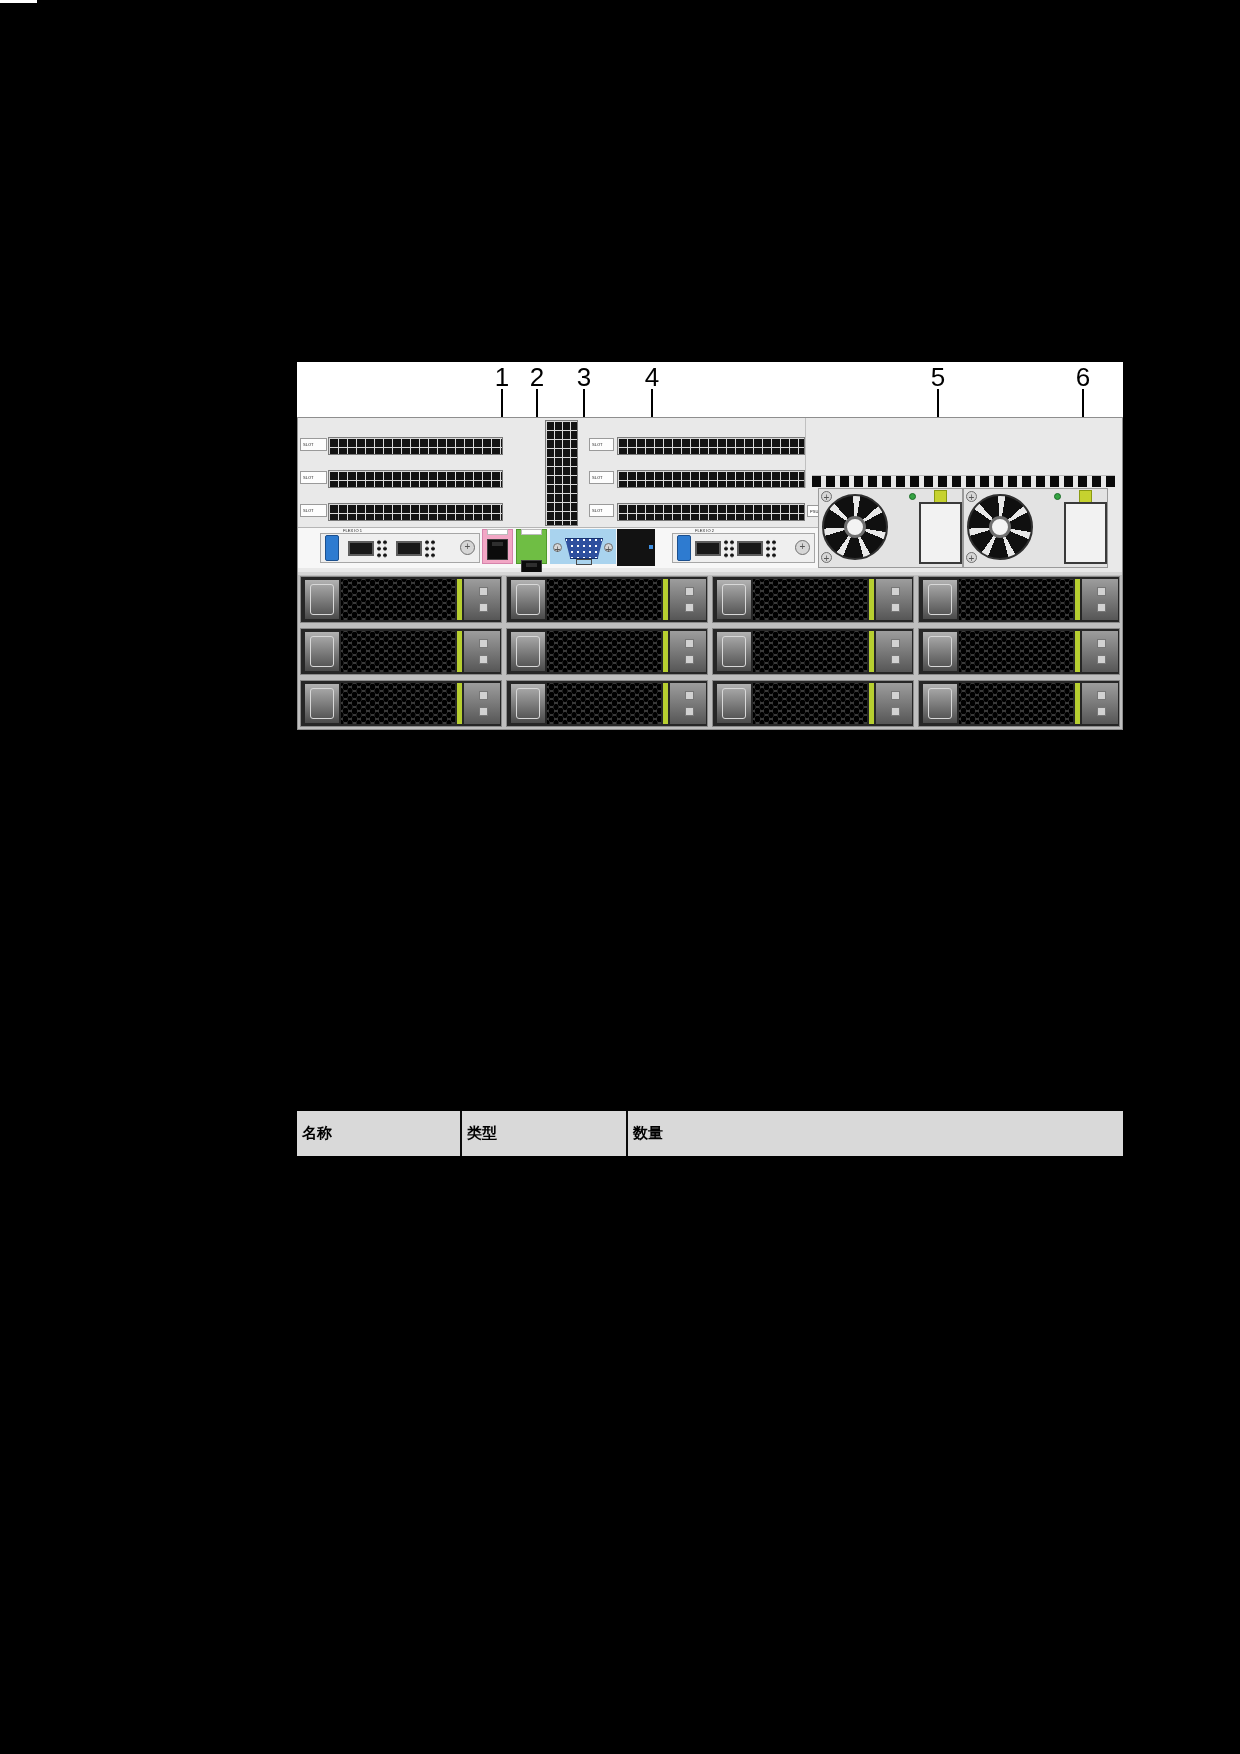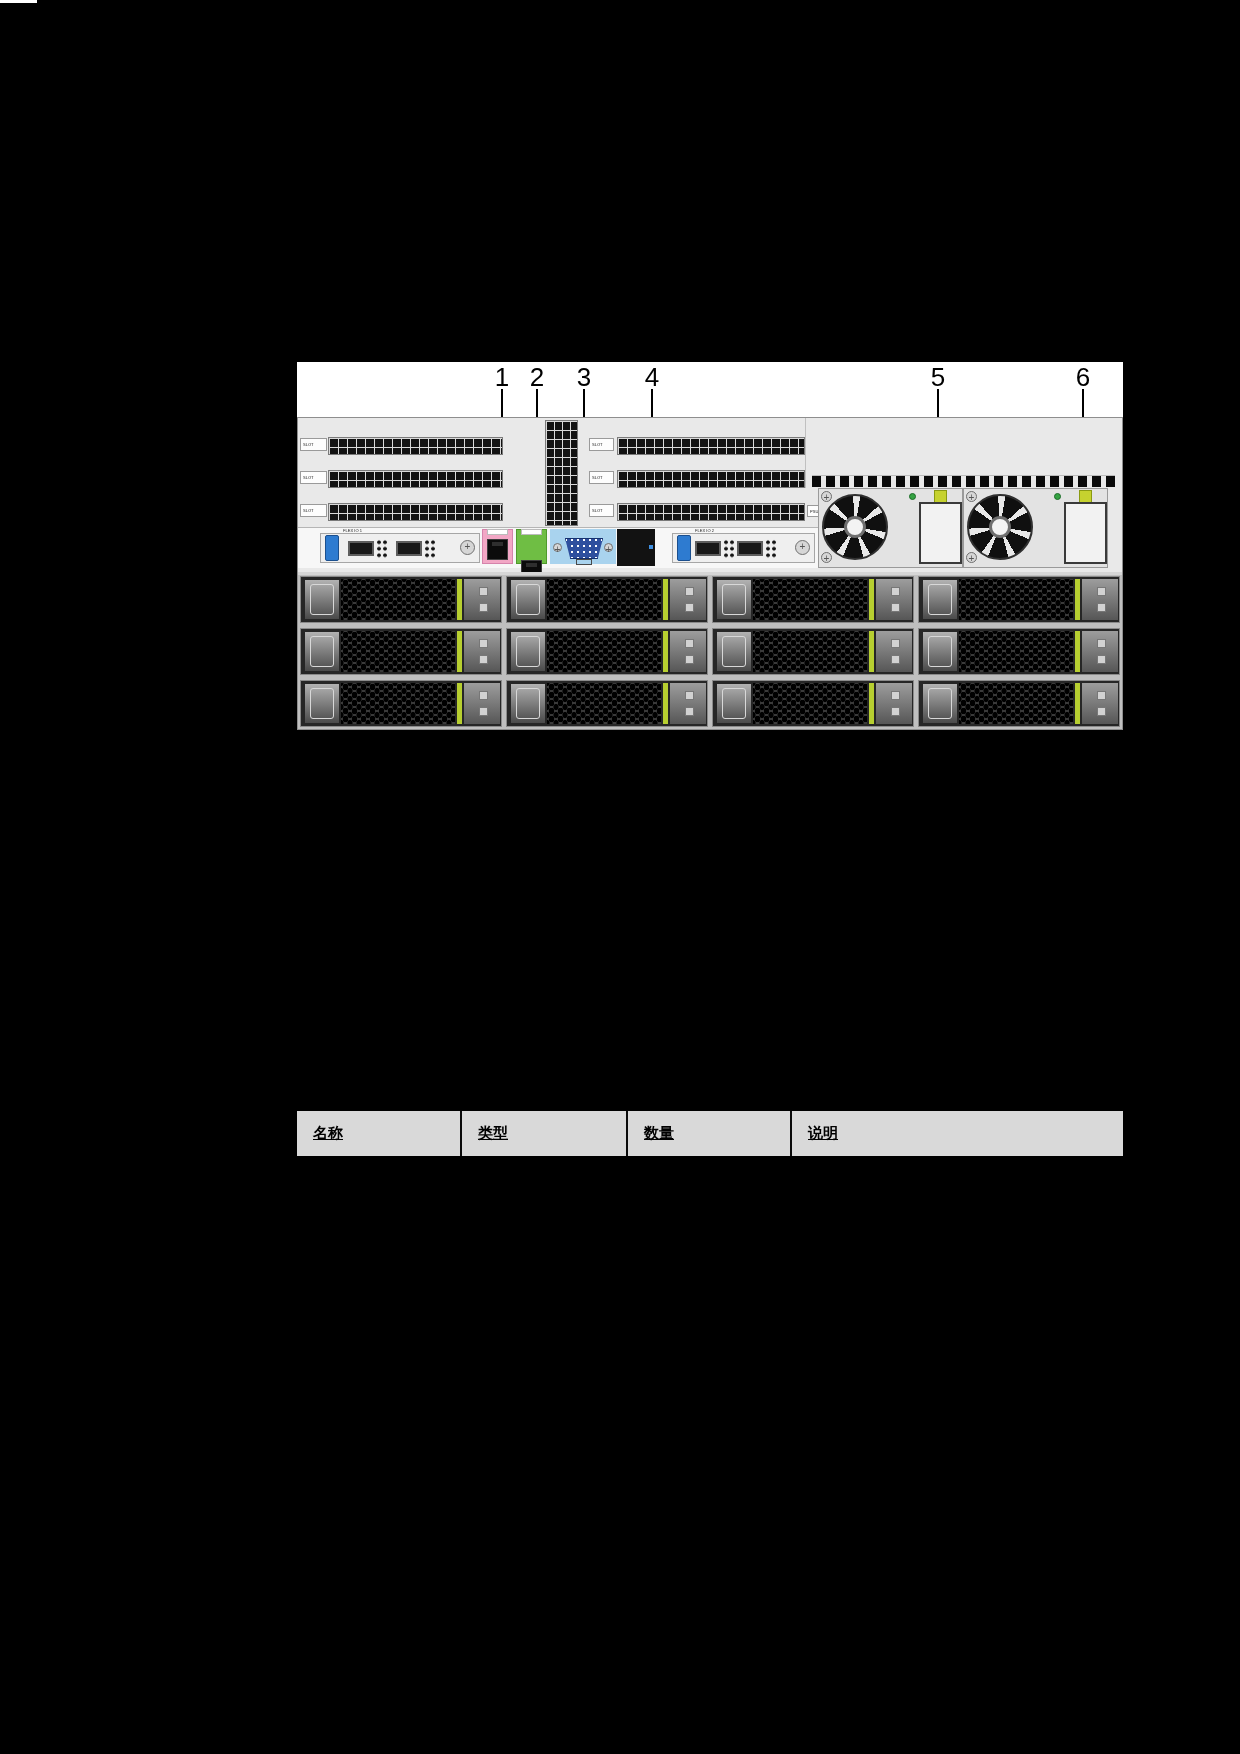--- a/index.html
+++ b/index.html
@@ -44,21 +44,21 @@
   #drive-cage{left:1px;top:210px;width:824px;height:157px;background:#bfbfbf;border-top:3px solid #d6d6d6;box-sizing:border-box;}
   .tray{background:#262626;border:1px solid #8a8a8a;box-sizing:border-box;}
   .tray-latch{background:linear-gradient(180deg,#b2b2b2,#4a4a4a);position:relative;}
   .tray-latch::after{content:"";position:absolute;inset:4px 5px;border:1px solid #d8d8d8;border-radius:3px;}
   .mesh{background-color:#3a3a3a;background-image:radial-gradient(circle,#000 2.7px,transparent 3px),radial-gradient(circle,#000 2.7px,transparent 3px);background-size:9px 8px;background-position:0 0,4.5px 4px;}
   .tray-led{background:#b7cf30;}
   .tray-handle{background:linear-gradient(180deg,#9d9d9d,#565656);}
   .hsq{background:#d2d2d2;border:1px solid #777;box-sizing:border-box;}
   
   #spec-table{left:297px;top:1111px;width:826px;height:45px;display:flex;background:#d9d9d9;}
-  .th{box-sizing:border-box;display:flex;align-items:center;padding-left:16px;font-size:15px;font-weight:600;color:#000;border-right:2px solid #0a0a0a;text-decoration:underline;}
+  .th{box-sizing:border-box;display:flex;align-items:center;padding-left:5px;font-size:15px;font-weight:600;color:#000;border-right:2px solid #0a0a0a;}
   .th:last-child{border-right:none;}
 </style>
 </head>
 <body>
 
 <div class="abs" id="top-sliver"></div>
 
 <div class="abs" id="figure">
 
   <div class="abs callout-num" style="left:192px;">1</div>
@@ -271,14 +271,13 @@
       <div class="abs tray-handle" style="left:163px;top:2px;width:36px;height:41px;"></div>
       <div class="abs hsq" style="left:178px;top:10px;width:9px;height:9px;"></div>
       <div class="abs hsq" style="left:178px;top:26px;width:9px;height:9px;"></div>
     </div>
 </div>
 
 <div class="abs" id="spec-table">
   <div class="th" style="width:165px;">名称</div>
   <div class="th" style="width:166px;">类型</div>
   <div class="th" style="width:164px;">数量</div>
-  <div class="th" style="width:331px;">说明</div>
 </div>
 
 </body></html>

